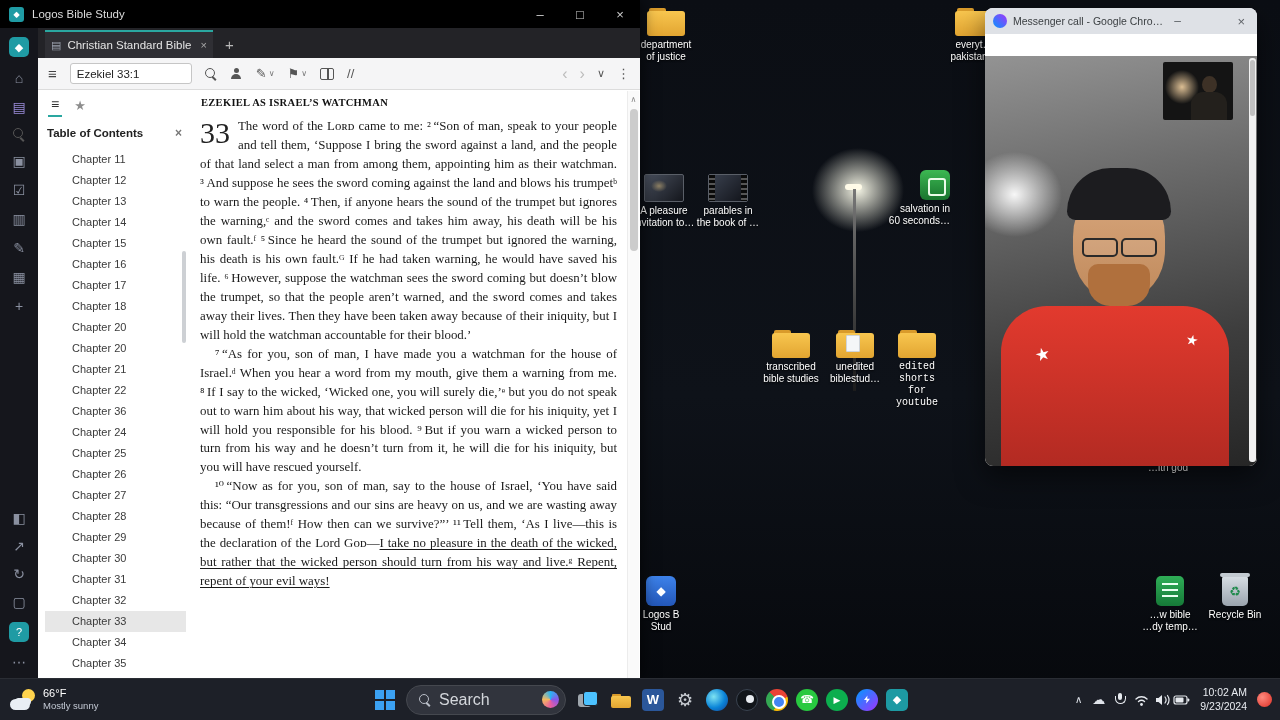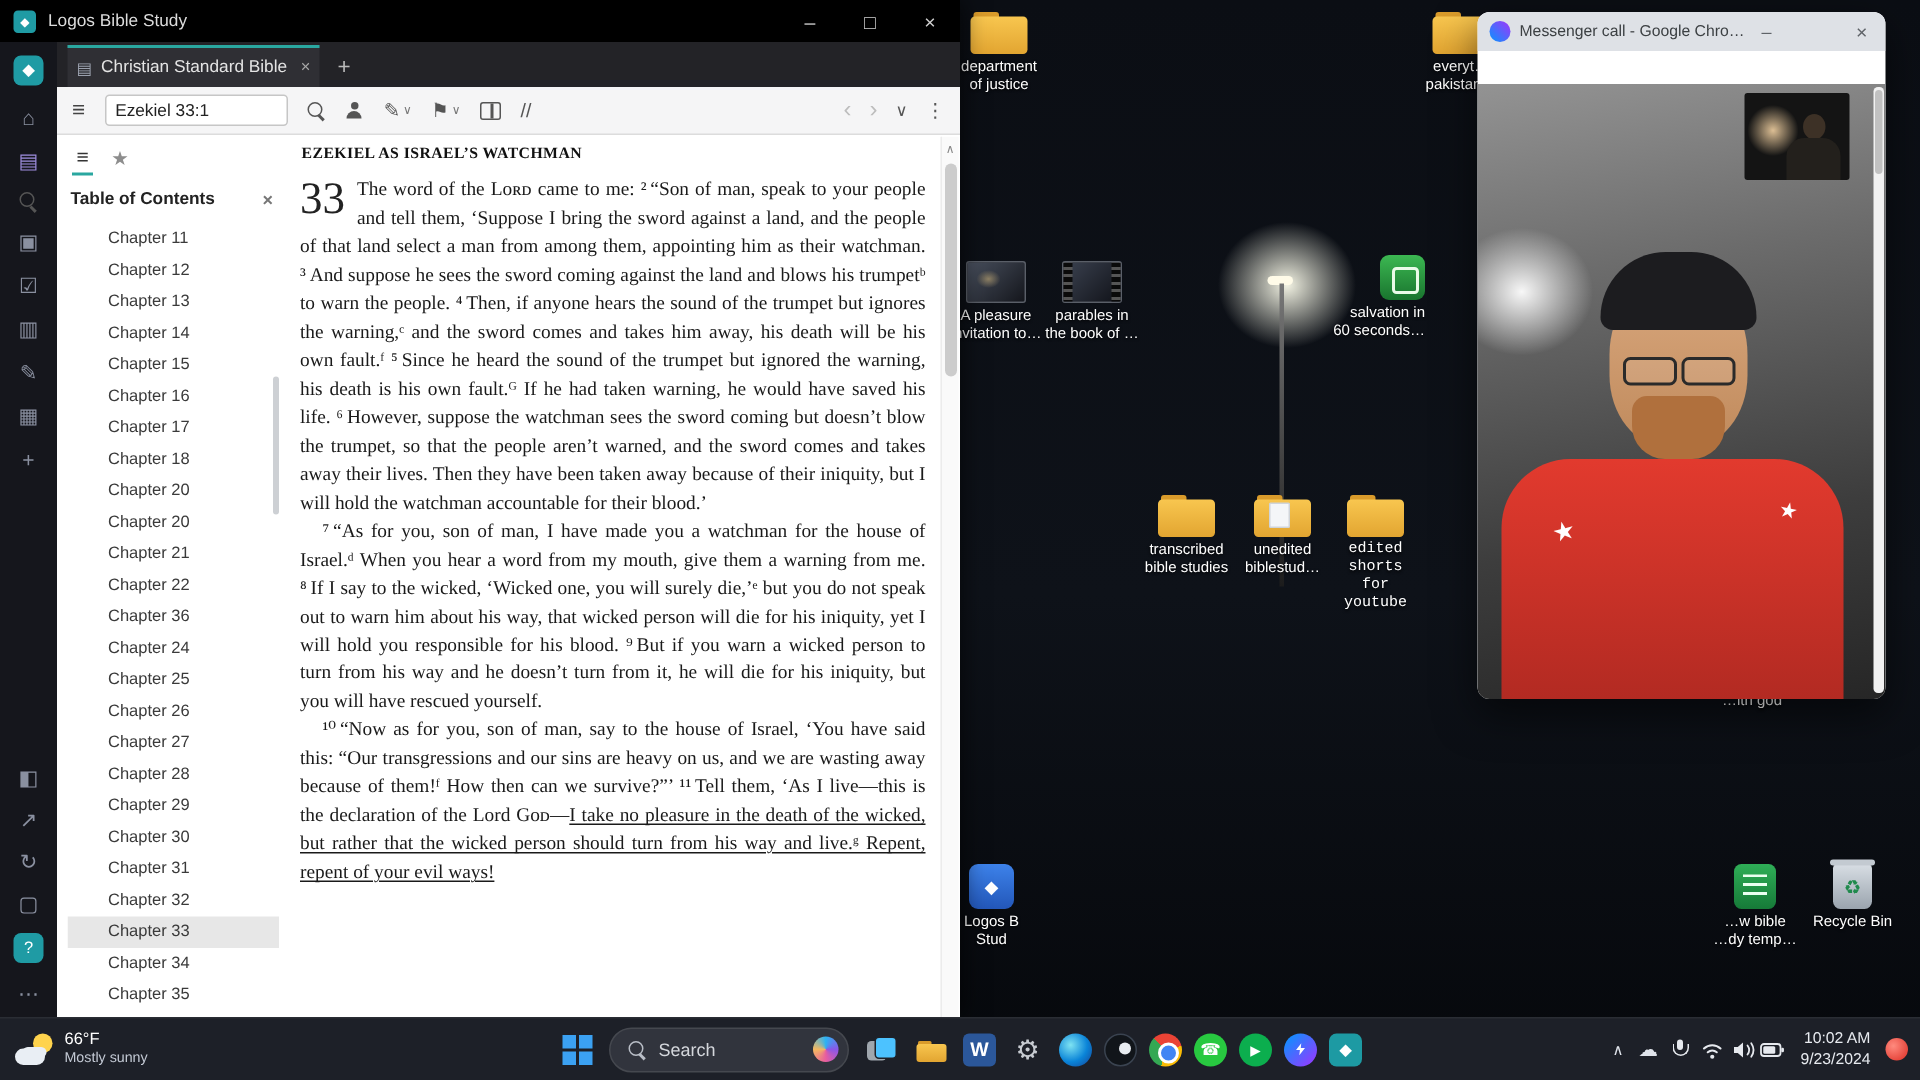--- a/index.html
+++ b/index.html
@@ -195,21 +195,21 @@
   .tb-center{position:absolute;left:50%;transform:translateX(-50%);top:0;bottom:0;display:flex;align-items:center;gap:8px}
   .tbi{width:26px;height:26px;display:flex;align-items:center;justify-content:center;position:relative;border-radius:4px}
   .tb-start{background:
      linear-gradient(#3ba1f2,#3ba1f2) 3px 3px/9px 9px no-repeat,
      linear-gradient(#3ba1f2,#3ba1f2) 14px 3px/9px 9px no-repeat,
      linear-gradient(#3ba1f2,#3ba1f2) 3px 14px/9px 9px no-repeat,
      linear-gradient(#3ba1f2,#3ba1f2) 14px 14px/9px 9px no-repeat}
   .tb-search{height:30px;width:160px;border-radius:15px;background:#31343d;border:1px solid #45484f;
      display:flex;align-items:center;gap:8px;padding:0 6px 0 12px;color:#c9cdd4}
   .mag.tbm{color:#b9bec7}
-  .tb-search-label{font-size:12px;color:#d4d7dc}
+  .tb-search-label{font-size:16px;color:#d4d7dc}
   .bing{margin-left:auto;width:17px;height:17px;border-radius:50%;
      background:conic-gradient(#2bb3f3,#8a57e8,#e85d9e,#f4b860,#2bb3f3)}
   .tb-taskview::before{content:"";position:absolute;left:4px;top:7px;width:13px;height:13px;border-radius:3px;background:#9fa6ad}
   .tb-taskview::after{content:"";position:absolute;left:9px;top:4px;width:13px;height:13px;border-radius:3px;background:#4cc2ff;border:1px solid #1e2128}
   .tb-explorer::before{content:"";position:absolute;left:4px;top:7px;width:9px;height:4px;background:#d99b2b;border-radius:1px 1px 0 0}
   .tb-explorer::after{content:"";position:absolute;left:3px;top:9px;width:20px;height:12px;background:linear-gradient(#f8c64f,#e2a531);border-radius:2px}
   .tb-word{background:#2b579a;color:#fff;font-size:13px;font-weight:bold;width:22px;height:22px}
   .tb-gear{color:#c7cbd1;font-size:18px}
   .tb-edge{width:22px;height:22px;border-radius:50%;
      background:radial-gradient(circle at 35% 35%,#7ee3f2,#0a84d8 55%,#173f91)}

